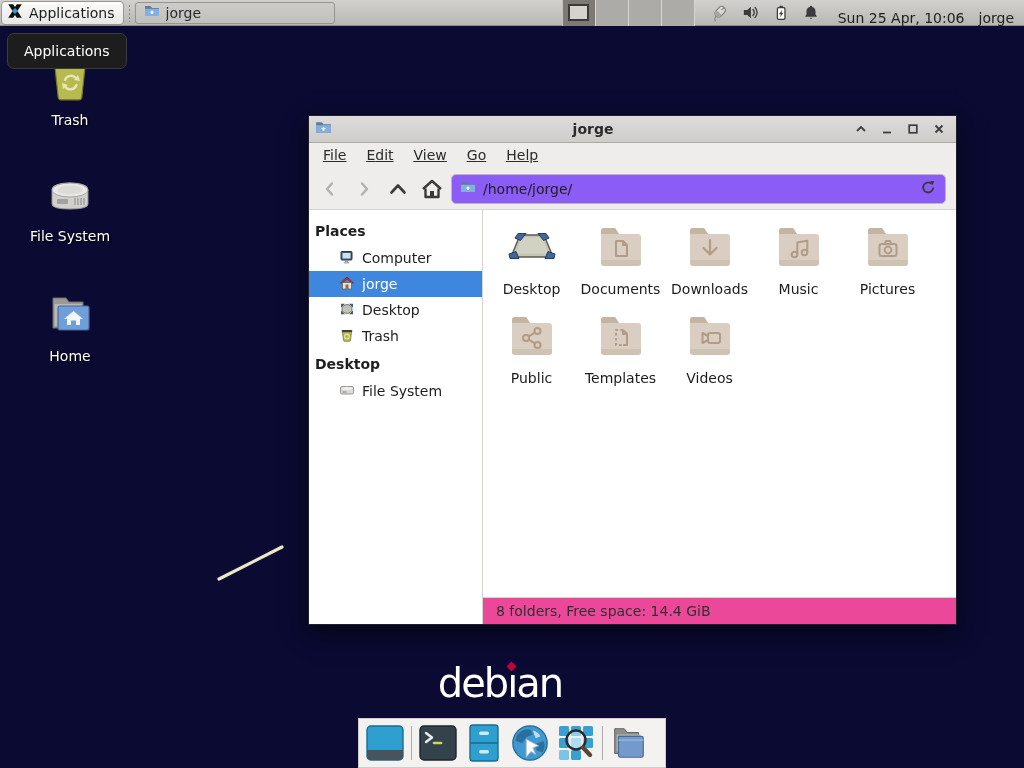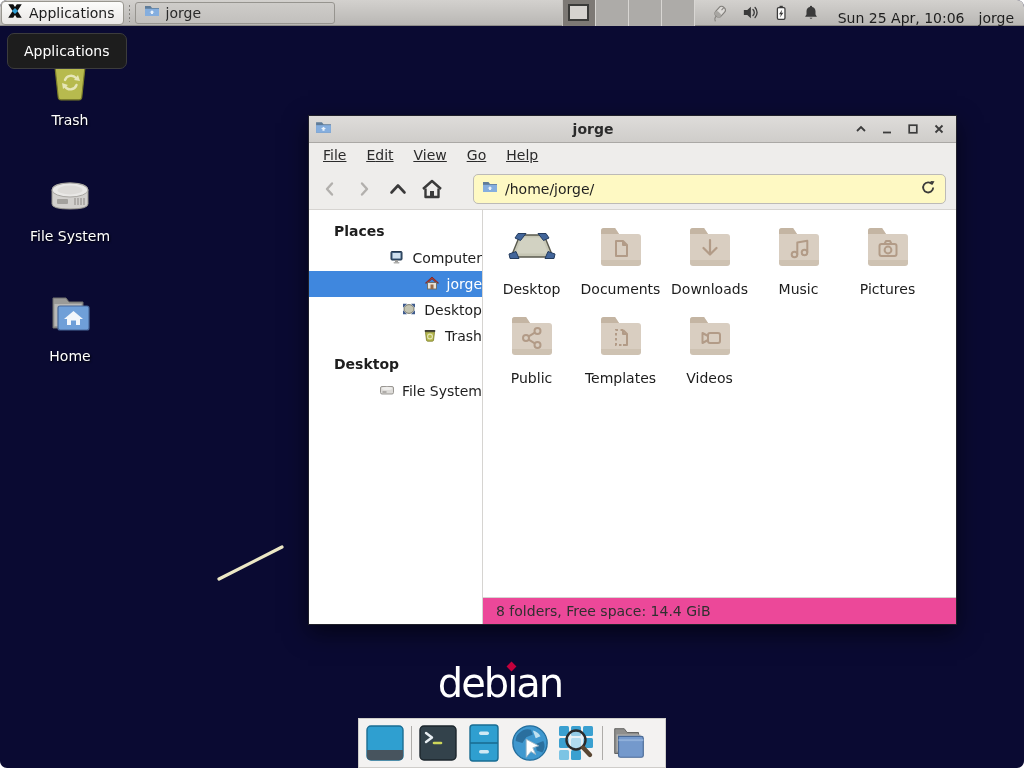--- a/index.html
+++ b/index.html
@@ -1,18 +1,18 @@
 <!DOCTYPE html>
 <html><head>
 <meta charset="utf-8">
 <style>
   * { margin:0; padding:0; box-sizing:border-box; }
   html,body { width:1024px; height:768px; }
   body { font-family:"DejaVu Sans","Liberation Sans",sans-serif; font-size:13px; color:#2e2e2e; }
-  .screen { position:relative; width:1024px; height:768px; background:#0a0a32; overflow:hidden;border-radius:7px; }
+  .screen { position:relative; width:1024px; height:768px; background:#0a0a32; overflow:hidden; }
 
   
   .panel { position:absolute; top:0; left:0; width:1024px; height:26px;
     background:linear-gradient(#d3d1ce,#b9b7b4); border-bottom:1px solid #8f8d8a;
     display:flex; align-items:center; }
   .apps-btn { display:flex; align-items:center; gap:5px; height:24px; margin-left:1px;
     padding:0 8px 0 4px; background:linear-gradient(#fcfcfb,#e9e7e5);
     border:1px solid #98968f; border-radius:4px; cursor:default; }
   .apps-btn .lbl { font-size:14px; color:#1c1c1c; }
   .panel-grip { width:5px; height:18px; margin:0 3px;
@@ -68,27 +68,27 @@
     display:flex; align-items:center; padding:0 6px; }
   .titlebar .title { flex:1; text-align:center; font-weight:bold; font-size:14px; color:#2b2b2b; }
   .win-controls { display:flex; gap:12px; align-items:center; padding-right:4px; }
   .win-controls .wc { width:14px; height:14px; display:flex; align-items:center; justify-content:center; }
   .menubar { height:25px; background:#eeedeb; display:flex; align-items:center; padding-left:4px; }
   .menu-item { padding:0 10px; font-size:14px; color:#2b2b2b; height:25px; line-height:25px;text-decoration:underline; }
   .menu-item .mn { text-decoration:underline; }
   .toolbar { height:42px; background:#eeedeb; border-bottom:1px solid #d6d4d1;
     display:flex; align-items:center; padding:0 10px 0 6px; gap:4px; }
   .tb-btn { width:30px; height:30px; display:flex; align-items:center; justify-content:center; border-radius:3px; }
-  .pathbar { flex:1; height:30px; margin-left:22px; background:#fef9c3; border:1px solid #bcbab7;
+  .pathbar { flex:1; height:30px; margin-left:0; background:#8b5cf6; border:1px solid #bcbab7;
     border-radius:5px; display:flex; align-items:center; padding:0 8px; gap:7px; }
   .pathbar .path-text { flex:1; font-size:14px; color:#1e1e1e; }
   .win-body { flex:1; display:flex; min-height:0; }
   .sidebar { width:174px; background:#fff; border-right:1px solid #d6d4d1; padding-top:6px; }
-  .sb-header { font-weight:bold; font-size:14px; color:#1e1e1e; padding:7px 0 6px 25px; }
-  .sb-item { display:flex; align-items:center; gap:7px; height:26px; padding-left:30px; font-size:14px; color:#1e1e1e;justify-content:flex-end; }
+  .sb-header { font-weight:bold; font-size:14px; color:#1e1e1e; padding:7px 0 6px 6px; }
+  .sb-item { display:flex; align-items:center; gap:7px; height:26px; padding-left:30px; font-size:14px; color:#1e1e1e; }
   .sb-item.selected { background:#3f87de; color:#fff; }
   .content-col { flex:1; display:flex; flex-direction:column; min-width:0; }
   .file-grid { flex:1; display:flex; flex-wrap:wrap; align-content:flex-start;
     padding:12px 0 0 4px; background:#fff; }
   .file-item { width:89px; display:flex; flex-direction:column; align-items:center; margin-bottom:14px; }
   .file-item .lbl { margin-top:8px; font-size:14px; color:#1c1c1c; }
   .statusbar { height:27px; background:#ec4899; border-top:1px solid #d6d4d1;
     display:flex; align-items:center; padding-left:13px; font-size:14px; color:#303030; }
 </style>
 </head>

